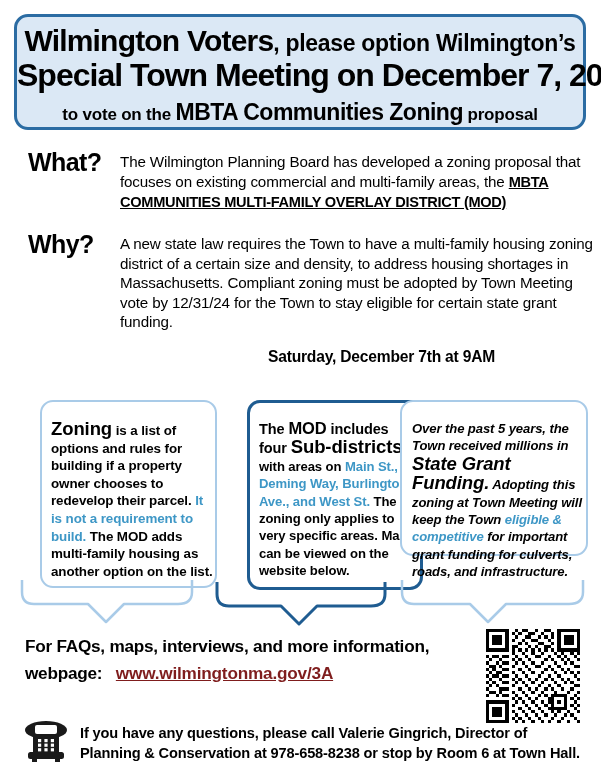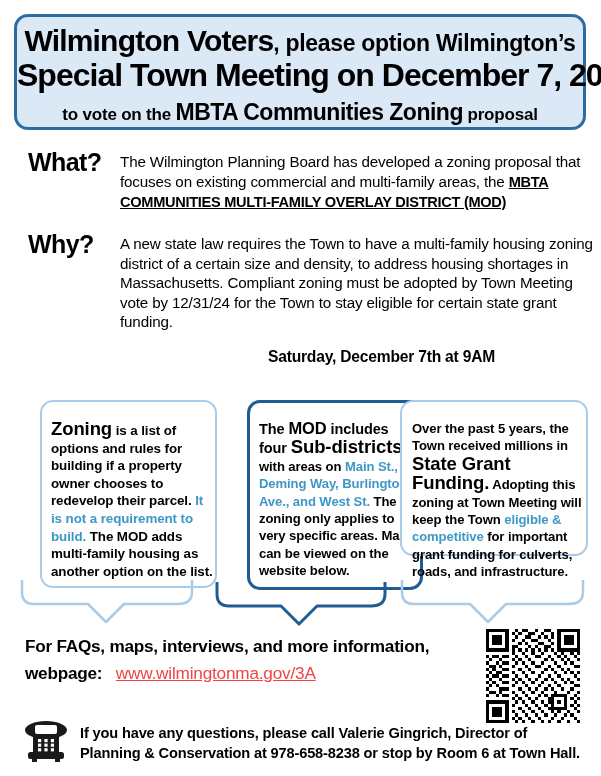--- a/index.html
+++ b/index.html
@@ -74,38 +74,38 @@
   }
   .bubble .txt{
     position:absolute;
     font-weight:bold;
     letter-spacing:-0.1px;
   }
   .tail{position:absolute;}
 
   .b1{left:20px;top:400px;width:177px;height:188px;border:2.5px solid #a9cbe8;margin-left:20px;}
   .b2{left:215px;top:400px;width:176px;height:190px;border:3px solid #1f5c91;margin-left:32px;}
-  .b3{left:400px;top:400px;width:188px;height:156px;border:2.5px solid #a9cbe8;}
+  .b3{left:400px;top:400px;width:188px;height:156px;border:2.5px solid #a9cbe8;font-style:italic;}
 
   .b1 .txt{left:9px;top:18px;width:162px;font-size:13.4px;line-height:17.6px;}
   .b2 .txt{left:9px;top:17px;width:160px;font-size:13.1px;line-height:17.4px;}
   .b3 .txt{left:10px;top:18px;width:170px;font-size:13.1px;line-height:17.4px;}
 
   .acc{color:#3e97c6;}
   .s17{font-size:16.5px;}
   .s19{font-size:18.5px;}
   .s15{font-size:14.5px;}
 
   
   .footer-text{
     position:absolute;left:25px;top:633px;width:450px;
     font-size:17.2px;font-weight:bold;line-height:27px;letter-spacing:-0.25px;
   }
   .url{
-    color:#ef4444;text-decoration:underline;font-weight:normal;
+    color:#7f1d1d;text-decoration:underline;font-weight:bold;
     letter-spacing:-0.2px;
   }
   .qr{position:absolute;left:486px;top:629px;width:94px;height:94px;}
   .phone-icon{position:absolute;left:18px;top:719px;width:56px;height:46px;}
   .contact{
     position:absolute;left:80px;top:723px;width:520px;
     font-size:14.6px;font-weight:bold;line-height:20px;letter-spacing:-0.15px;
   }
 </style>
 </head>

